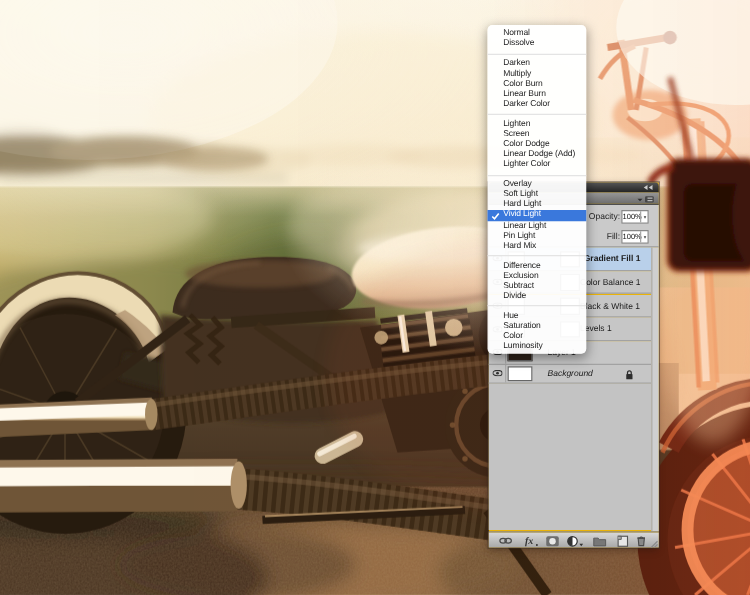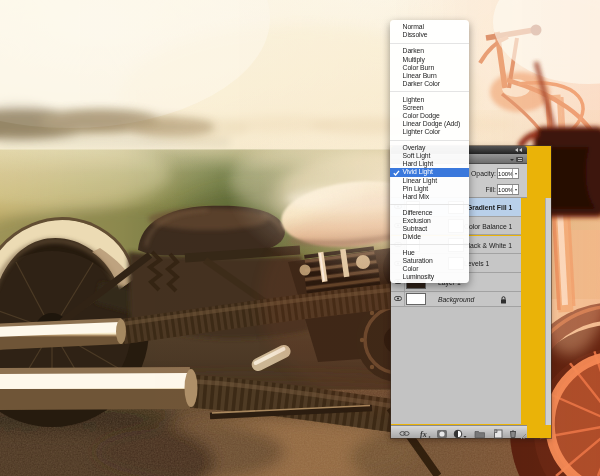--- a/index.html
+++ b/index.html
@@ -1,17 +1,17 @@
 <!DOCTYPE html>
 <html><head><meta charset="utf-8"><style>
 html,body{margin:0;padding:0}
 #stage{position:relative;width:600px;height:476px;overflow:hidden;font-family:"Liberation Sans",sans-serif;background:#efe2c8}
 #stage svg.photo{position:absolute;left:0;top:0}
 
-#panel{position:absolute;left:391px;top:145.5px;width:160px;height:292.5px;background:#eab308;box-shadow:-1px 2px 6px rgba(40,20,10,.45);outline:1px solid rgba(60,50,40,.55)}
+#panel{position:absolute;left:391px;top:145.5px;width:136px;height:292.5px;background:#eab308;box-shadow:-1px 2px 6px rgba(40,20,10,.45);outline:1px solid rgba(60,50,40,.55)}
 #panel .titlebar{position:absolute;left:0;top:0;width:136px;height:8px;background:linear-gradient(#555,#232323);border-radius:3px 3px 0 0}
 #panel .collapse{position:absolute;right:4px;top:2px;width:8px;height:4px}
 #panel .collapse b{position:absolute;top:0;width:0;height:0;border-top:2px solid transparent;border-bottom:2px solid transparent;border-right:3px solid #ccc}
 #panel .tabbar{position:absolute;left:0;top:8px;width:136px;height:10.5px;background:linear-gradient(#979797,#6d6d6d);border-bottom:1px solid #4e4e4e;box-sizing:border-box}
 #panel .tmenu{position:absolute;right:4px;top:3px;width:7px;height:5.5px;background:#474747;border-radius:1px}
 #panel .tmenu i{position:absolute;left:1.5px;right:1.5px;height:0.9px;background:#b9b9b9}
 #panel .tarr{position:absolute;right:13px;top:5px;width:0;height:0;border-left:2px solid transparent;border-right:2px solid transparent;border-top:2.6px solid #2e2e2e}
 #panel .controls{position:absolute;left:0;top:18.5px;width:136px;height:34px;background:#cacaca;border-bottom:1px solid #9a9a9a;box-sizing:border-box}
 .ctlrow{position:absolute;left:0;width:136px;height:11px;font-size:6.8px;color:#1c1c1c}
 .ctlrow .lab{position:absolute;right:31px;top:2px}

